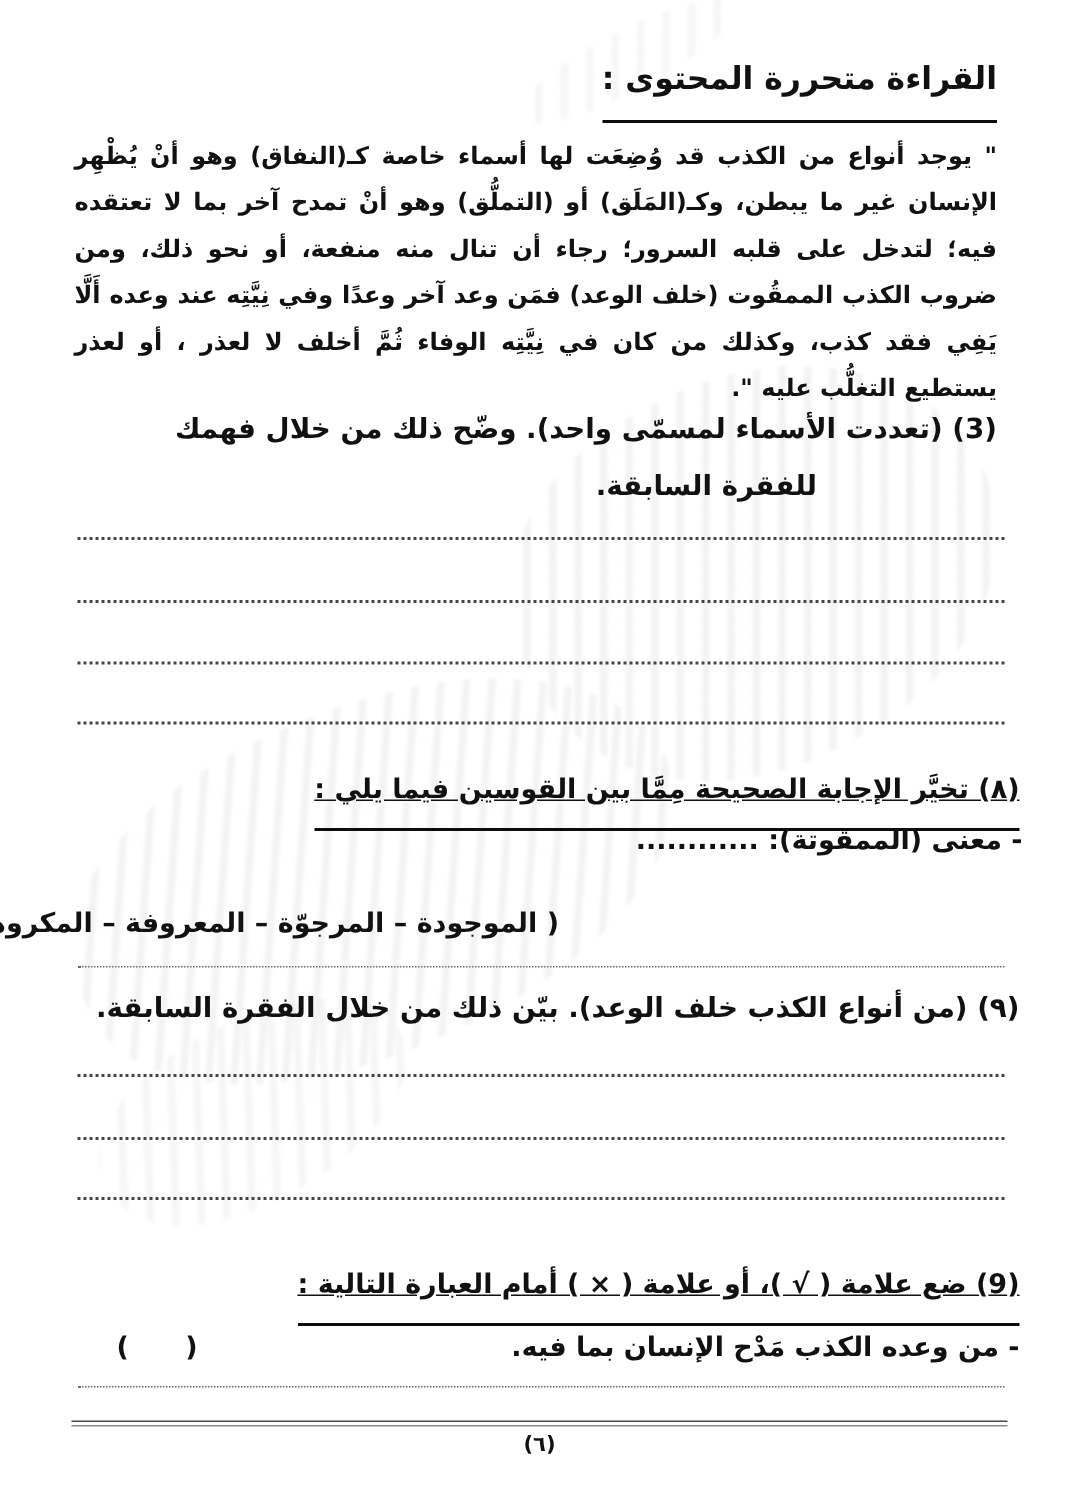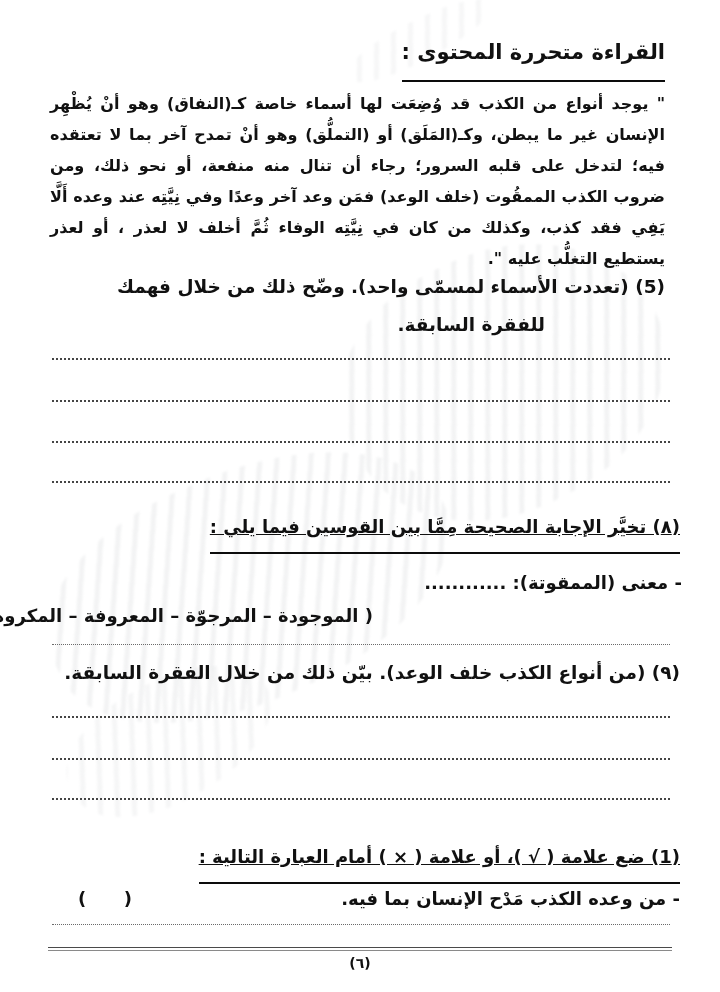--- a/index.html
+++ b/index.html
@@ -57,21 +57,21 @@
   .dl-b1{top:644px;border-bottom:1.5px dotted #6b6b6b;}
   .dl-c1{top:716px;} .dl-c2{top:758px;} .dl-c3{top:798px;}
   .dl-d1{top:924px;border-bottom:1.5px dotted #6b6b6b;}
   .underlined{
     border-bottom:2px solid #0c0c0c;
     padding-bottom:15px;
     white-space:nowrap;
     text-decoration:underline;
   }
   .q8-heading{top:508px;right:40px;font-size:18px;}
-  .q8-item{top:564px;right:38px;font-size:18px;white-space:nowrap;}
+  .q8-item{top:542px;right:38px;font-size:18px;white-space:nowrap;}
   .q8-options{top:597px;right:347px;font-size:18px;white-space:nowrap;}
   .q9{top:654px;right:40px;white-space:nowrap;text-align:center;}
   .q10-heading{top:838px;right:40px;font-size:18px;}
   .q10-row{
     top:888px;right:40px;left:50px;
     display:flex;justify-content:space-between;align-items:center;
     font-weight:bold;font-size:18px;
   }
   .brackets{white-space:pre;margin-left:28px;font-size:18px;}
   .footer-rule{
@@ -91,42 +91,42 @@
 
   <div class="wm wm1"></div>
   <div class="wm wm2"></div>
   <div class="wm wm3"></div>
   <div class="wm wm4"></div>
 
   <div class="abs title">القراءة متحررة المحتوى :</div>
 
   <p class="abs passage">" يوجد أنواع من الكذب قد وُضِعَت لها أسماء خاصة كـ(النفاق) وهو أنْ يُظْهِر الإنسان غير ما يبطن، وكـ(المَلَق) أو (التملُّق) وهو أنْ تمدح آخر بما لا تعتقده فيه؛ لتدخل على قلبه السرور؛ رجاء أن تنال منه منفعة، أو نحو ذلك، ومن ضروب الكذب الممقُوت (خلف الوعد) فمَن وعد آخر وعدًا وفي نِيَّتِه عند وعده أَلَّا يَفِي فقد كذب، وكذلك من كان في نِيَّتِه الوفاء ثُمَّ أخلف لا لعذر ، أو لعذر يستطيع التغلُّب عليه ".</p>
 
-  <div class="abs q-block q7">(5) (تعددت الأسماء لمسمّى واحد). وضّح ذلك من خلال فهمك للفقرة السابقة.</div>
+  <div class="abs q-block q7">(3) (تعددت الأسماء لمسمّى واحد). وضّح ذلك من خلال فهمك للفقرة السابقة.</div>
 
   <div class="abs dotline dl-a1"></div>
   <div class="abs dotline dl-a2"></div>
   <div class="abs dotline dl-a3"></div>
   <div class="abs dotline dl-a4"></div>
 
   <div class="abs q-block q8-heading"><span class="underlined">(٨) تخيَّر الإجابة الصحيحة مِمَّا بين القوسين فيما يلي :</span></div>
 
   <div class="abs q-block q8-item">- معنى (الممقوتة): ............</div>
 
   <div class="abs q-block q8-options">( الموجودة – المرجوّة – المعروفة – المكروهة )</div>
 
   <div class="abs dotline dl-b1"></div>
 
   <div class="abs q-block q9">(٩) (من أنواع الكذب خلف الوعد). بيّن ذلك من خلال الفقرة السابقة.</div>
 
   <div class="abs dotline dl-c1"></div>
   <div class="abs dotline dl-c2"></div>
   <div class="abs dotline dl-c3"></div>
 
-  <div class="abs q-block q10-heading"><span class="underlined">(1) ضع علامة ( √ )، أو علامة ( × ) أمام العبارة التالية :</span></div>
+  <div class="abs q-block q10-heading"><span class="underlined">(9) ضع علامة ( √ )، أو علامة ( × ) أمام العبارة التالية :</span></div>
 
   <div class="abs q10-row">
     <span>- من وعده الكذب مَدْح الإنسان بما فيه.</span>
     <span class="brackets">(      )</span>
   </div>
 
   <div class="abs dotline dl-d1"></div>
 
   <div class="abs footer-rule"></div>
 

